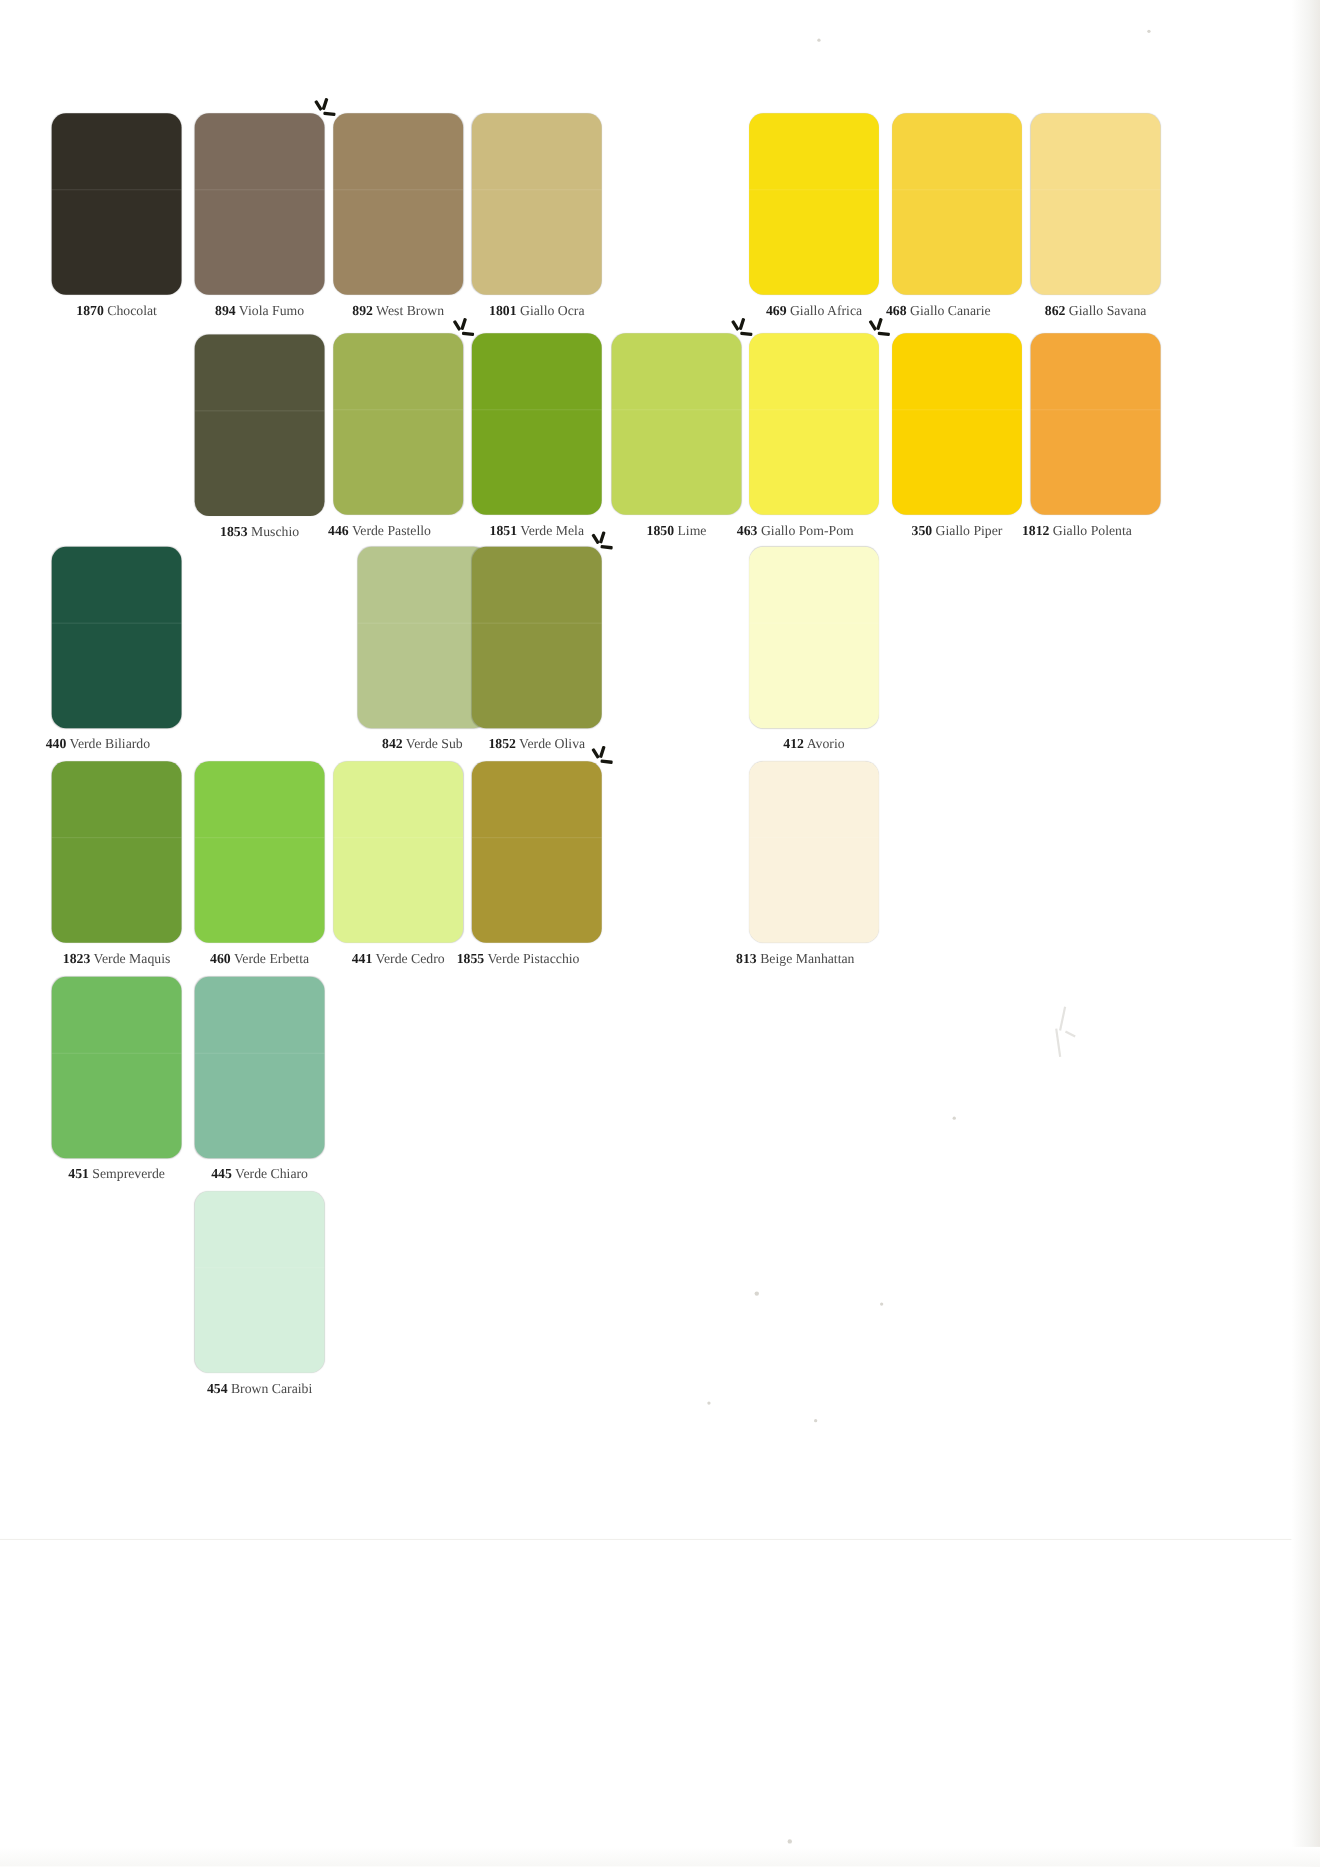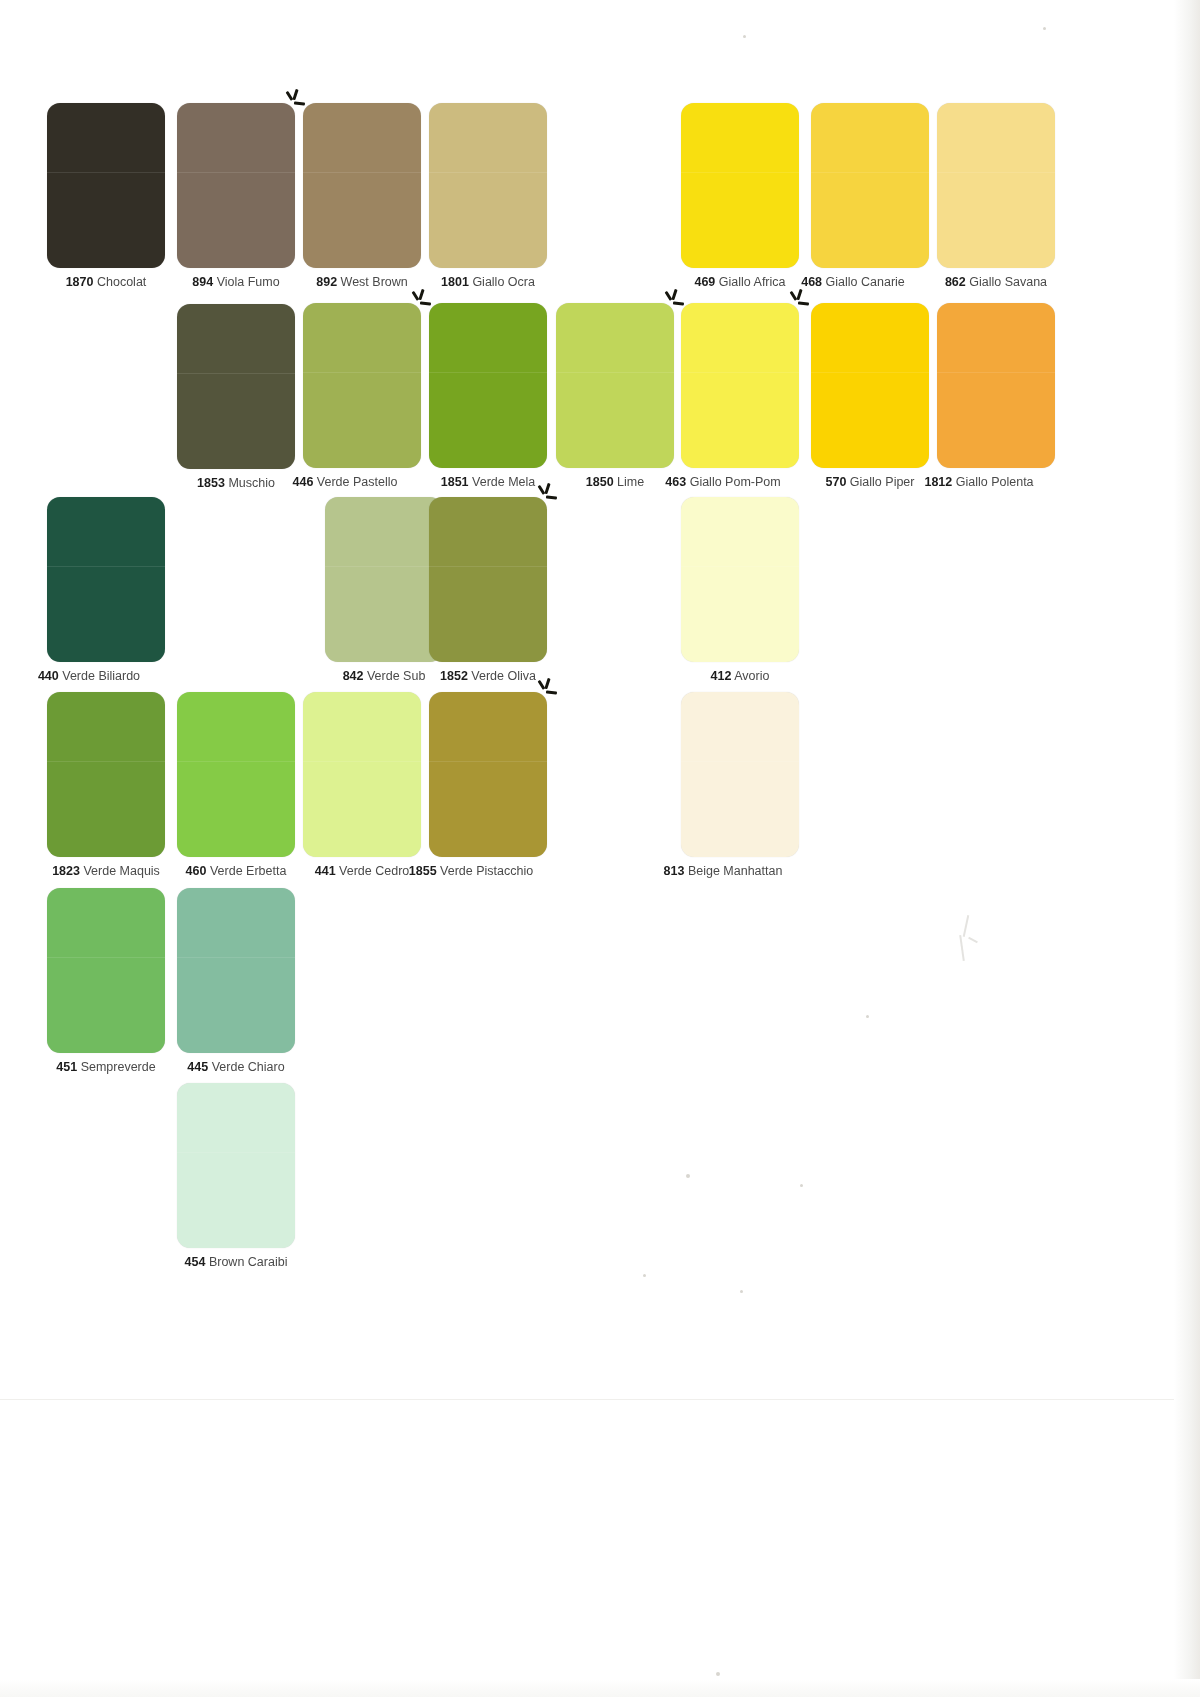--- a/index.html
+++ b/index.html
@@ -49,20 +49,21 @@
   
   .grid {
     position: absolute;
     left: 0;
     top: 0;
     width: 1200px;
     height: 1697px;
   }
   .cell {
     position: absolute;
+    font-family: Liberation Serif, serif;
   }
   .chip {
     position: relative;
     width: 118px;
     height: 165px;
     border-radius: 13px;
     box-shadow: 0 0 1px rgba(0,0,0,0.18);
   }
   .chip::after {
     
@@ -203,21 +204,21 @@
         <div class="chip tall" title="Giallo Pom-Pom" style="background: rgb(247, 239, 75); width: 118px; height: 165px;"></div>
         <div class="tick" style="left: 108px; top: -14px;">
           <i class="a"></i>
           <i class="b"></i>
           <i class="c"></i>
         </div>
         <div class="caption caption-wide"><span class="code">463</span> <span class="nm">Giallo Pom-Pom</span></div>
       </div>
       <div class="cell" style="left: 811px; top: 303px;">
         <div class="chip tall" title="Giallo Piper" style="background: rgb(251, 211, 0); width: 118px; height: 165px;"></div>
-        <div class="caption"><span class="code">570</span> <span class="nm">Giallo Piper</span></div>
+        <div class="caption"><span class="code">350</span> <span class="nm">Giallo Piper</span></div>
       </div>
       <div class="cell" style="left: 937px; top: 303px;">
         <div class="chip tall" title="Giallo Polenta" style="background: rgb(243, 168, 58); width: 118px; height: 165px;"></div>
         <div class="caption caption-wide"><span class="code">1812</span> <span class="nm">Giallo Polenta</span></div>
       </div>
       <div class="cell" style="left: 47px; top: 497px;">
         <div class="chip tall" title="Verde Biliardo" style="background: rgb(31, 85, 65); width: 118px; height: 165px;"></div>
         <div class="caption caption-wide"><span class="code">440</span> <span class="nm">Verde Biliardo</span></div>
       </div>
       <div class="cell" style="left: 303px; top: 497px; margin-left: 22px;">

